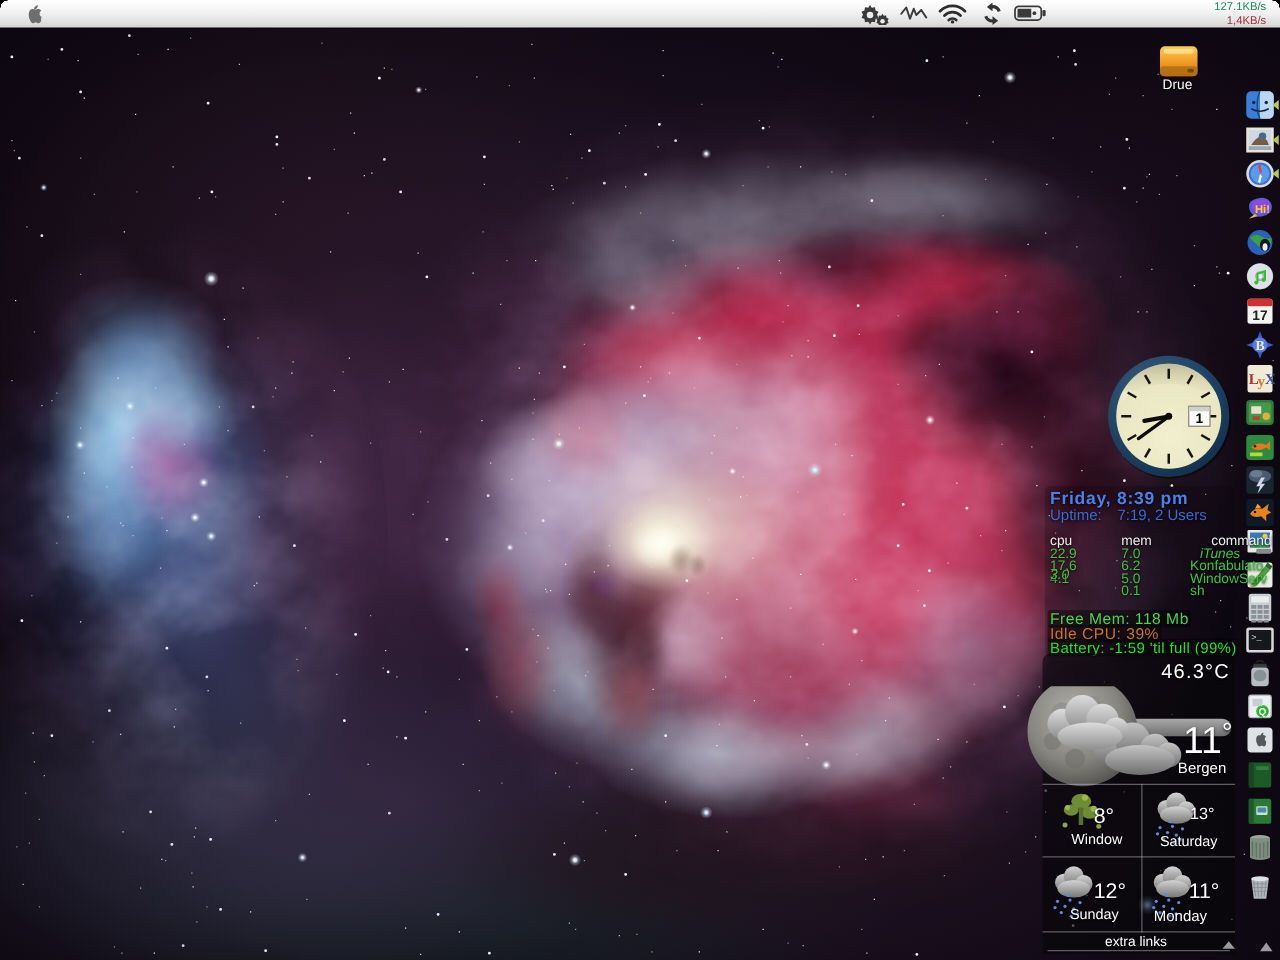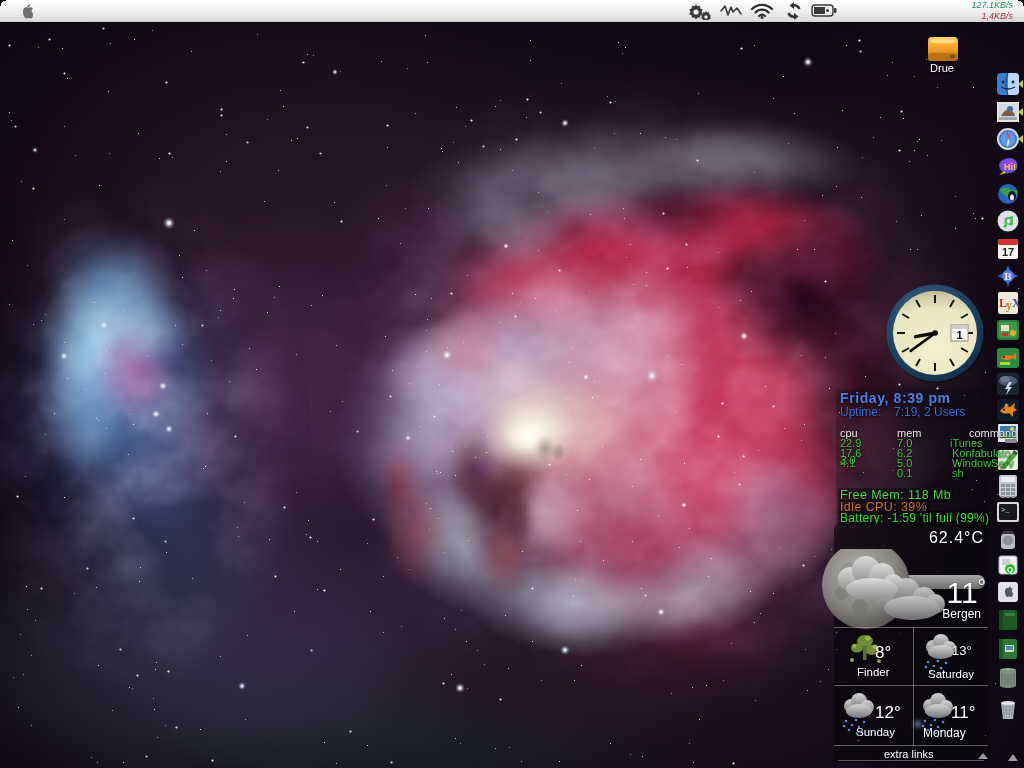--- a/index.html
+++ b/index.html
@@ -40,21 +40,21 @@
 radial-gradient(ellipse 500px 400px at 480px 380px, rgba(55,30,60,0.50), rgba(55,30,60,0) 85%),
 linear-gradient(#0b0510,#0d0714);}
 #stars-s{position:absolute;left:0;top:0;width:1px;height:1px;background:transparent;box-shadow:41px 320px 0 0 rgba(255,255,255,0.6),984px 501px 0 0 rgba(255,255,255,0.7),689px 743px 0 0 rgba(255,255,255,0.5),466px 641px 0 0 rgba(255,255,255,0.8),625px 47px 0 0 rgba(255,255,255,0.9),444px 618px 0 0 rgba(255,255,255,0.7),641px 588px 0 0 rgba(255,255,255,0.8),405px 208px 0 0 rgba(255,255,255,0.5),873px 137px 0 0 rgba(255,255,255,0.5),386px 185px 0 0 rgba(255,255,255,0.5),166px 552px 0 0 rgba(255,255,255,0.8),133px 424px 0 0 rgba(255,255,255,0.9),1003px 546px 0 0 rgba(255,255,255,0.7),590px 214px 0 0 rgba(255,255,255,0.8),67px 78px 0 0 rgba(255,255,255,0.9),64px 219px 0 0 rgba(255,255,255,0.5),861px 197px 0 0 rgba(255,255,255,0.7),283px 106px 0 0 rgba(255,255,255,0.9),640px 133px 0 0 rgba(255,255,255,0.9),671px 693px 0 0 rgba(255,255,255,0.5),98px 665px 0 0 rgba(255,255,255,0.8),807px 690px 0 0 rgba(255,255,255,0.7),340px 569px 0 0 rgba(255,255,255,0.8),172px 157px 0 0 rgba(255,255,255,0.5),801px 355px 0 0 rgba(255,255,255,0.5),899px 633px 0 0 rgba(255,255,255,0.7),378px 218px 0 0 rgba(255,255,255,0.9),74px 593px 0 0 rgba(255,255,255,0.5),306px 534px 0 0 rgba(255,255,255,0.7),734px 472px 0 0 rgba(255,255,255,0.5),486px 452px 0 0 rgba(255,255,255,0.9),794px 113px 0 0 rgba(255,255,255,0.7),132px 688px 0 0 rgba(255,255,255,0.5),896px 708px 0 0 rgba(255,255,255,0.6),589px 342px 0 0 rgba(255,255,255,0.5),708px 576px 0 0 rgba(255,255,255,0.8),455px 629px 0 0 rgba(255,255,255,0.5),152px 30px 0 0 rgba(255,255,255,0.5),927px 155px 0 0 rgba(255,255,255,0.6),754px 45px 0 0 rgba(255,255,255,0.7),123px 762px 0 0 rgba(255,255,255,0.9),512px 293px 0 0 rgba(255,255,255,0.8),865px 376px 0 0 rgba(255,255,255,0.8),91px 757px 0 0 rgba(255,255,255,0.5),97px 762px 0 0 rgba(255,255,255,0.6),869px 716px 0 0 rgba(255,255,255,0.8),200px 729px 0 0 rgba(255,255,255,0.9),415px 294px 0 0 rgba(255,255,255,0.9),602px 446px 0 0 rgba(255,255,255,0.7),409px 383px 0 0 rgba(255,255,255,0.5),192px 578px 0 0 rgba(255,255,255,0.6),804px 220px 0 0 rgba(255,255,255,0.5),687px 267px 0 0 rgba(255,255,255,0.7),229px 381px 0 0 rgba(255,255,255,0.6),797px 249px 0 0 rgba(255,255,255,0.8),844px 426px 0 0 rgba(255,255,255,0.6),64px 497px 0 0 rgba(255,255,255,0.9),64px 126px 0 0 rgba(255,255,255,0.5),26px 586px 0 0 rgba(255,255,255,0.9),869px 551px 0 0 rgba(255,255,255,0.9),883px 545px 0 0 rgba(255,255,255,0.5),594px 381px 0 0 rgba(255,255,255,0.7),226px 161px 0 0 rgba(255,255,255,0.8),784px 428px 0 0 rgba(255,255,255,0.6),257px 34px 0 0 rgba(255,255,255,0.5),718px 252px 0 0 rgba(255,255,255,0.5),581px 665px 0 0 rgba(255,255,255,0.8),207px 413px 0 0 rgba(255,255,255,0.8),110px 43px 0 0 rgba(255,255,255,0.6),387px 147px 0 0 rgba(255,255,255,0.7),322px 295px 0 0 rgba(255,255,255,0.9),139px 581px 0 0 rgba(255,255,255,0.9),157px 737px 0 0 rgba(255,255,255,0.6),206px 270px 0 0 rgba(255,255,255,0.5),94px 302px 0 0 rgba(255,255,255,0.8),718px 307px 0 0 rgba(255,255,255,0.5),495px 748px 0 0 rgba(255,255,255,0.7),147px 355px 0 0 rgba(255,255,255,0.6),12px 240px 0 0 rgba(255,255,255,0.8),995px 683px 0 0 rgba(255,255,255,0.6),294px 611px 0 0 rgba(255,255,255,0.8),308px 520px 0 0 rgba(255,255,255,0.8),317px 589px 0 0 rgba(255,255,255,0.8),867px 590px 0 0 rgba(255,255,255,0.9),440px 472px 0 0 rgba(255,255,255,0.9),836px 616px 0 0 rgba(255,255,255,0.5),220px 656px 0 0 rgba(255,255,255,0.6),622px 53px 0 0 rgba(255,255,255,0.5),820px 681px 0 0 rgba(255,255,255,0.5),928px 696px 0 0 rgba(255,255,255,0.6),194px 230px 0 0 rgba(255,255,255,0.9),814px 556px 0 0 rgba(255,255,255,0.5),264px 201px 0 0 rgba(255,255,255,0.8),475px 457px 0 0 rgba(255,255,255,0.7),67px 378px 0 0 rgba(255,255,255,0.8),455px 738px 0 0 rgba(255,255,255,0.7),512px 170px 0 0 rgba(255,255,255,0.5),825px 357px 0 0 rgba(255,255,255,0.7),342px 401px 0 0 rgba(255,255,255,0.5),804px 424px 0 0 rgba(255,255,255,0.8),336px 345px 0 0 rgba(255,255,255,0.6),244px 502px 0 0 rgba(255,255,255,0.6),385px 336px 0 0 rgba(255,255,255,0.8),247px 635px 0 0 rgba(255,255,255,0.7),541px 680px 0 0 rgba(255,255,255,0.5),973px 213px 0 0 rgba(255,255,255,0.7),909px 161px 0 0 rgba(255,255,255,0.6),220px 171px 0 0 rgba(255,255,255,0.6),706px 685px 0 0 rgba(255,255,255,0.9),521px 761px 0 0 rgba(255,255,255,0.6),269px 539px 0 0 rgba(255,255,255,0.8),937px 571px 0 0 rgba(255,255,255,0.6),1018px 288px 0 0 rgba(255,255,255,0.5),863px 555px 0 0 rgba(255,255,255,0.7),138px 133px 0 0 rgba(255,255,255,0.8),317px 541px 0 0 rgba(255,255,255,0.7),99px 185px 0 0 rgba(255,255,255,0.9),711px 558px 0 0 rgba(255,255,255,0.8),54px 413px 0 0 rgba(255,255,255,0.9),451px 674px 0 0 rgba(255,255,255,0.8),577px 510px 0 0 rgba(255,255,255,0.9),665px 137px 0 0 rgba(255,255,255,0.5),693px 762px 0 0 rgba(255,255,255,0.8),495px 106px 0 0 rgba(255,255,255,0.7),112px 710px 0 0 rgba(255,255,255,0.6),460px 743px 0 0 rgba(255,255,255,0.5),699px 719px 0 0 rgba(255,255,255,0.9),438px 518px 0 0 rgba(255,255,255,0.6),975px 218px 0 0 rgba(255,255,255,0.7),9px 112px 0 0 rgba(255,255,255,0.7),340px 71px 0 0 rgba(255,255,255,0.5),914px 597px 0 0 rgba(255,255,255,0.7),191px 51px 0 0 rgba(255,255,255,0.7),211px 360px 0 0 rgba(255,255,255,0.5),426px 503px 0 0 rgba(255,255,255,0.5),13px 677px 0 0 rgba(255,255,255,0.5),226px 134px 0 0 rgba(255,255,255,0.6),630px 244px 0 0 rgba(255,255,255,0.6),45px 434px 0 0 rgba(255,255,255,0.5),917px 141px 0 0 rgba(255,255,255,0.5),313px 55px 0 0 rgba(255,255,255,0.5),632px 541px 0 0 rgba(255,255,255,0.6),267px 312px 0 0 rgba(255,255,255,0.8),624px 218px 0 0 rgba(255,255,255,0.6),642px 756px 0 0 rgba(255,255,255,0.7),505px 615px 0 0 rgba(255,255,255,0.8),971px 670px 0 0 rgba(255,255,255,0.8),681px 364px 0 0 rgba(255,255,255,0.8),383px 632px 0 0 rgba(255,255,255,0.6),455px 475px 0 0 rgba(255,255,255,0.8),846px 45px 0 0 rgba(255,255,255,0.9),836px 186px 0 0 rgba(255,255,255,0.8),35px 620px 0 0 rgba(255,255,255,0.6),788px 143px 0 0 rgba(255,255,255,0.5),456px 107px 0 0 rgba(255,255,255,0.8),109px 153px 0 0 rgba(255,255,255,0.5),646px 285px 0 0 rgba(255,255,255,0.9),835px 564px 0 0 rgba(255,255,255,0.8),238px 536px 0 0 rgba(255,255,255,0.5),249px 348px 0 0 rgba(255,255,255,0.7),106px 428px 0 0 rgba(255,255,255,0.5),134px 39px 0 0 rgba(255,255,255,0.9),615px 101px 0 0 rgba(255,255,255,0.5),892px 470px 0 0 rgba(255,255,255,0.5),698px 93px 0 0 rgba(255,255,255,0.6),755px 700px 0 0 rgba(255,255,255,0.5),573px 596px 0 0 rgba(255,255,255,0.8),831px 549px 0 0 rgba(255,255,255,0.5),367px 745px 0 0 rgba(255,255,255,0.9),330px 411px 0 0 rgba(255,255,255,0.7),684px 463px 0 0 rgba(255,255,255,0.9),25px 476px 0 0 rgba(255,255,255,0.5),31px 655px 0 0 rgba(255,255,255,0.5),62px 48px 0 0 rgba(255,255,255,0.8),279px 286px 0 0 rgba(255,255,255,0.9),307px 54px 0 0 rgba(255,255,255,0.7),463px 342px 0 0 rgba(255,255,255,0.5),129px 687px 0 0 rgba(255,255,255,0.8),311px 305px 0 0 rgba(255,255,255,0.7),85px 389px 0 0 rgba(255,255,255,0.5),814px 249px 0 0 rgba(255,255,255,0.9),128px 454px 0 0 rgba(255,255,255,0.7),370px 611px 0 0 rgba(255,255,255,0.8),291px 140px 0 0 rgba(255,255,255,0.8),367px 543px 0 0 rgba(255,255,255,0.6),919px 139px 0 0 rgba(255,255,255,0.8),436px 471px 0 0 rgba(255,255,255,0.8),179px 255px 0 0 rgba(255,255,255,0.9),740px 300px 0 0 rgba(255,255,255,0.7),508px 668px 0 0 rgba(255,255,255,0.8),106px 350px 0 0 rgba(255,255,255,0.7),297px 138px 0 0 rgba(255,255,255,0.9),522px 551px 0 0 rgba(255,255,255,0.8),773px 593px 0 0 rgba(255,255,255,0.8),751px 291px 0 0 rgba(255,255,255,0.8),801px 440px 0 0 rgba(255,255,255,0.5),23px 674px 0 0 rgba(255,255,255,0.5),175px 325px 0 0 rgba(255,255,255,0.6),765px 386px 0 0 rgba(255,255,255,0.9),668px 355px 0 0 rgba(255,255,255,0.6),532px 641px 0 0 rgba(255,255,255,0.9),452px 451px 0 0 rgba(255,255,255,0.9),9px 304px 0 0 rgba(255,255,255,0.6),571px 348px 0 0 rgba(255,255,255,0.7),630px 754px 0 0 rgba(255,255,255,0.5),580px 541px 0 0 rgba(255,255,255,0.6),64px 342px 0 0 rgba(255,255,255,0.6),914px 150px 0 0 rgba(255,255,255,0.8),985px 372px 0 0 rgba(255,255,255,0.7),153px 698px 0 0 rgba(255,255,255,0.6),31px 725px 0 0 rgba(255,255,255,0.5),274px 297px 0 0 rgba(255,255,255,0.6),589px 479px 0 0 rgba(255,255,255,0.9),887px 75px 0 0 rgba(255,255,255,0.6),96px 418px 0 0 rgba(255,255,255,0.7),559px 761px 0 0 rgba(255,255,255,0.9),140px 567px 0 0 rgba(255,255,255,0.7),773px 98px 0 0 rgba(255,255,255,0.7),632px 486px 0 0 rgba(255,255,255,0.7),842px 110px 0 0 rgba(255,255,255,0.8),607px 96px 0 0 rgba(255,255,255,0.5),159px 158px 0 0 rgba(255,255,255,0.8),427px 319px 0 0 rgba(255,255,255,0.7),280px 90px 0 0 rgba(255,255,255,0.8),155px 669px 0 0 rgba(255,255,255,0.8),610px 743px 0 0 rgba(255,255,255,0.9),941px 607px 0 0 rgba(255,255,255,0.7),324px 742px 0 0 rgba(255,255,255,0.9),21px 181px 0 0 rgba(255,255,255,0.6),921px 215px 0 0 rgba(255,255,255,0.7),96px 587px 0 0 rgba(255,255,255,0.8),723px 680px 0 0 rgba(255,255,255,0.5),392px 370px 0 0 rgba(255,255,255,0.7),538px 192px 0 0 rgba(255,255,255,0.6),205px 466px 0 0 rgba(255,255,255,0.9),603px 560px 0 0 rgba(255,255,255,0.8),898px 364px 0 0 rgba(255,255,255,0.6),646px 272px 0 0 rgba(255,255,255,0.7),237px 527px 0 0 rgba(255,255,255,0.5),296px 354px 0 0 rgba(255,255,255,0.5),900px 521px 0 0 rgba(255,255,255,0.7),129px 414px 0 0 rgba(255,255,255,0.5),33px 324px 0 0 rgba(255,255,255,0.7),218px 317px 0 0 rgba(255,255,255,0.5),401px 626px 0 0 rgba(255,255,255,0.5),760px 613px 0 0 rgba(255,255,255,0.7),937px 87px 0 0 rgba(255,255,255,0.5),487px 436px 0 0 rgba(255,255,255,0.5),245px 719px 0 0 rgba(255,255,255,0.6),973px 87px 0 0 rgba(255,255,255,0.9),439px 384px 0 0 rgba(255,255,255,0.5),1009px 566px 0 0 rgba(255,255,255,0.6),124px 310px 0 0 rgba(255,255,255,0.5),465px 126px 0 0 rgba(255,255,255,0.6),336px 763px 0 0 rgba(255,255,255,0.8),640px 459px 0 0 rgba(255,255,255,0.9),692px 687px 0 0 rgba(255,255,255,0.7),675px 411px 0 0 rgba(255,255,255,0.5),447px 347px 0 0 rgba(255,255,255,0.6),829px 388px 0 0 rgba(255,255,255,0.9),430px 508px 0 0 rgba(255,255,255,0.9),903px 118px 0 0 rgba(255,255,255,0.9),914px 76px 0 0 rgba(255,255,255,0.6),98px 420px 0 0 rgba(255,255,255,0.7),203px 468px 0 0 rgba(255,255,255,0.8),822px 195px 0 0 rgba(255,255,255,0.9),526px 117px 0 0 rgba(255,255,255,0.7),955px 196px 0 0 rgba(255,255,255,0.5),467px 275px 0 0 rgba(255,255,255,0.5),569px 362px 0 0 rgba(255,255,255,0.8),334px 202px 0 0 rgba(255,255,255,0.8),428px 208px 0 0 rgba(255,255,255,0.8),561px 83px 0 0 rgba(255,255,255,0.5),467px 688px 0 0 rgba(255,255,255,0.5),425px 35px 0 0 rgba(255,255,255,0.7),574px 680px 0 0 rgba(255,255,255,0.8),278px 170px 0 0 rgba(255,255,255,0.7),234px 289px 0 0 rgba(255,255,255,0.8),750px 591px 0 0 rgba(255,255,255,0.9),592px 397px 0 0 rgba(255,255,255,0.9),870px 650px 0 0 rgba(255,255,255,0.8),105px 373px 0 0 rgba(255,255,255,0.7),964px 395px 0 0 rgba(255,255,255,0.6),383px 576px 0 0 rgba(255,255,255,0.8),976px 480px 0 0 rgba(255,255,255,0.9),618px 42px 0 0 rgba(255,255,255,0.9),165px 725px 0 0 rgba(255,255,255,0.5),566px 474px 0 0 rgba(255,255,255,0.5),27px 609px 0 0 rgba(255,255,255,0.7),941px 140px 0 0 rgba(255,255,255,0.6),530px 60px 0 0 rgba(255,255,255,0.8),910px 249px 0 0 rgba(255,255,255,0.8),468px 540px 0 0 rgba(255,255,255,0.6),156px 662px 0 0 rgba(255,255,255,0.8),538px 250px 0 0 rgba(255,255,255,0.5),182px 277px 0 0 rgba(255,255,255,0.9),267px 119px 0 0 rgba(255,255,255,0.5),182px 344px 0 0 rgba(255,255,255,0.7),689px 528px 0 0 rgba(255,255,255,0.7),530px 40px 0 0 rgba(255,255,255,0.8),381px 61px 0 0 rgba(255,255,255,0.7),75px 155px 0 0 rgba(255,255,255,0.5),835px 333px 0 0 rgba(255,255,255,0.5),985px 735px 0 0 rgba(255,255,255,0.9),233px 298px 0 0 rgba(255,255,255,0.9),18px 707px 0 0 rgba(255,255,255,0.7),758px 450px 0 0 rgba(255,255,255,0.6),926px 59px 0 0 rgba(255,255,255,0.5),917px 249px 0 0 rgba(255,255,255,0.7),836px 649px 0 0 rgba(255,255,255,0.9),997px 494px 0 0 rgba(255,255,255,0.6),535px 298px 0 0 rgba(255,255,255,0.7),45px 314px 0 0 rgba(255,255,255,0.5),509px 747px 0 0 rgba(255,255,255,0.5),256px 369px 0 0 rgba(255,255,255,0.9),220px 310px 0 0 rgba(255,255,255,0.8),839px 412px 0 0 rgba(255,255,255,0.9),427px 62px 0 0 rgba(255,255,255,0.7),972px 489px 0 0 rgba(255,255,255,0.7),441px 148px 0 0 rgba(255,255,255,0.9),108px 91px 0 0 rgba(255,255,255,0.8),426px 351px 0 0 rgba(255,255,255,0.6),955px 228px 0 0 rgba(255,255,255,0.8),442px 151px 0 0 rgba(255,255,255,0.9),154px 709px 0 0 rgba(255,255,255,0.9),754px 622px 0 0 rgba(255,255,255,0.7),400px 243px 0 0 rgba(255,255,255,0.6),27px 265px 0 0 rgba(255,255,255,0.5),837px 147px 0 0 rgba(255,255,255,0.8),783px 76px 0 0 rgba(255,255,255,0.9);}
 #stars-m{position:absolute;left:0;top:0;width:1px;height:1px;border-radius:50%;background:transparent;box-shadow:17px 496px 0 0.6px rgba(240,244,255,1),773px 406px 0 0.6px rgba(240,244,255,1),146px 756px 0 0.6px rgba(240,244,255,0.85),320px 153px 0 0.6px rgba(240,244,255,0.95),64px 73px 0 0.6px rgba(240,244,255,0.95),390px 396px 0 0.6px rgba(240,244,255,0.85),733px 763px 0 0.6px rgba(240,244,255,1),137px 675px 0 0.6px rgba(240,244,255,0.95),667px 268px 0 0.6px rgba(240,244,255,0.95),49px 39px 0 0.6px rgba(240,244,255,0.95),483px 146px 0 0.6px rgba(240,244,255,0.85),341px 221px 0 0.6px rgba(240,244,255,1),686px 244px 0 0.6px rgba(240,244,255,0.95),324px 590px 0 0.6px rgba(240,244,255,1),165px 541px 0 0.6px rgba(240,244,255,0.85),515px 316px 0 0.6px rgba(240,244,255,1),516px 139px 0 0.6px rgba(240,244,255,1),391px 762px 0 0.6px rgba(240,244,255,0.95),311px 650px 0 0.6px rgba(240,244,255,0.85),941px 332px 0 0.6px rgba(240,244,255,0.85),1014px 256px 0 0.6px rgba(240,244,255,0.95),373px 519px 0 0.6px rgba(240,244,255,0.95),120px 649px 0 0.6px rgba(240,244,255,0.85),739px 484px 0 0.6px rgba(240,244,255,0.85),697px 160px 0 0.6px rgba(240,244,255,0.95),451px 293px 0 0.6px rgba(240,244,255,1),937px 388px 0 0.6px rgba(240,244,255,0.95),443px 683px 0 0.6px rgba(240,244,255,0.95),303px 62px 0 0.6px rgba(240,244,255,1),500px 699px 0 0.6px rgba(240,244,255,1),741px 48px 0 0.6px rgba(240,244,255,1),743px 456px 0 0.6px rgba(240,244,255,1),836px 632px 0 0.6px rgba(240,244,255,0.85),103px 28px 0 0.6px rgba(240,244,255,0.85),310px 537px 0 0.6px rgba(240,244,255,0.95),645px 595px 0 0.6px rgba(240,244,255,0.85),221px 109px 0 0.6px rgba(240,244,255,1),899px 384px 0 0.6px rgba(240,244,255,0.95),901px 111px 0 0.6px rgba(240,244,255,1),610px 102px 0 0.6px rgba(240,244,255,1),33px 188px 0 0.6px rgba(240,244,255,0.95),357px 431px 0 0.6px rgba(240,244,255,0.85),803px 565px 0 0.6px rgba(240,244,255,1),176px 727px 0 0.6px rgba(240,244,255,0.95),860px 51px 0 0.6px rgba(240,244,255,0.85),15px 126px 0 0.6px rgba(240,244,255,0.85),722px 403px 0 0.6px rgba(240,244,255,1),540px 112px 0 0.6px rgba(240,244,255,0.85),954px 314px 0 0.6px rgba(240,244,255,1),212px 760px 0 0.6px rgba(240,244,255,1),982px 218px 0 0.6px rgba(240,244,255,1),858px 740px 0 0.6px rgba(240,244,255,0.85),859px 40px 0 0.6px rgba(240,244,255,1),549px 464px 0 0.6px rgba(240,244,255,1),202px 325px 0 0.6px rgba(240,244,255,0.85),350px 731px 0 0.6px rgba(240,244,255,0.95),527px 99px 0 0.6px rgba(240,244,255,1),434px 416px 0 0.6px rgba(240,244,255,0.85),9px 45px 0 0.6px rgba(240,244,255,1),899px 150px 0 0.6px rgba(240,244,255,0.95),169px 153px 0 0.6px rgba(240,244,255,1),87px 568px 0 0.6px rgba(240,244,255,0.85),471px 120px 0 0.6px rgba(240,244,255,1),247px 142px 0 0.6px rgba(240,244,255,0.85),41px 588px 0 0.6px rgba(240,244,255,0.95),166px 82px 0 0.6px rgba(240,244,255,0.95),663px 213px 0 0.6px rgba(240,244,255,0.95),532px 588px 0 0.6px rgba(240,244,255,0.95),221px 115px 0 0.6px rgba(240,244,255,0.95),825px 281px 0 0.6px rgba(240,244,255,1),275px 576px 0 0.6px rgba(240,244,255,1),168px 671px 0 0.6px rgba(240,244,255,1),559px 270px 0 0.6px rgba(240,244,255,0.95),387px 125px 0 0.6px rgba(240,244,255,0.95),284px 507px 0 0.6px rgba(240,244,255,1),235px 436px 0 0.6px rgba(240,244,255,0.95),939px 673px 0 0.6px rgba(240,244,255,0.95),718px 436px 0 0.6px rgba(240,244,255,0.95),307px 127px 0 0.6px rgba(240,244,255,0.85),133px 518px 0 0.6px rgba(240,244,255,0.95);}
 
 #menubar{position:absolute;left:0;top:0;width:1024px;height:22px;background:linear-gradient(#ffffff,#f2f2f2 45%,#dcdcdc 90%,#d2d2d2);box-shadow:0 1px 0 rgba(0,0,0,0.55);font-size:14px;color:#000;}
 #menubar .items{position:absolute;left:0;top:0;height:22px;display:flex;align-items:center;}
 #menubar .mi{display:inline-block;}
 #apple{position:absolute;left:19px;top:3px;width:17px;height:17px;}
 #mright{position:absolute;left:0;top:0;width:1024px;height:22px;}
-#kbs{position:absolute;right:11px;top:0px;text-align:right;font-size:9px;line-height:11px;font-family:"Liberation Sans",sans-serif;letter-spacing:0px;font-style:italic;}
+#kbs{position:absolute;right:11px;top:0px;text-align:right;font-size:9px;line-height:11px;font-family:"Liberation Sans",sans-serif;letter-spacing:0px;}
 #kbs .g{color:#1e8a5a;} #kbs .r{color:#a03040;}
 .corner{position:absolute;top:0;width:6px;height:6px;background:#000;z-index:50;}
 
 #drue{position:absolute;left:926px;top:36px;width:34px;height:26px;}
 #druelabel{position:absolute;left:906px;top:62px;width:72px;text-align:center;color:#fff;font-size:11px;text-shadow:0 1px 2px #000;}
 
 #dock{position:absolute;right:3px;top:71px;width:25px;}
 .dicon{position:absolute;left:0;width:24px;height:24px;border-radius:4px;}
 .tri{position:absolute;right:-2px;width:0;height:0;border-top:4px solid transparent;border-bottom:4px solid transparent;border-right:5px solid #b9c94a;}
 
@@ -1023,21 +1023,21 @@
 </div>
 <div id="stats">
 <div class="l" style="left:4px;top:1px;font-size:14px;font-weight:bold;color:#4a80e8;letter-spacing:0.6px;">Friday, 8:39 pm</div>
 <div class="l" style="left:4px;top:16px;font-size:12px;color:#3a6cd4;">Uptime:</div>
 <div class="l" style="left:58px;top:16px;font-size:12px;color:#3a6cd4;">7:19, 2 Users</div>
 <div class="l" style="left:4px;top:38px;color:#ececec;">cpu</div>
 <div class="l" style="left:61px;top:38px;color:#ececec;">mem</div>
 <div class="l" style="left:116px;top:38px;color:#ececec;margin-left:17px;">command</div>
 <div class="l" style="left:4px;top:48px;color:#3ec43e;">22.9</div>
       <div class="l" style="left:61px;top:48px;color:#3ec43e;">7.0</div>
-      <div class="l" style="left:114px;top:48px;color:#3ec43e;">iTunes</div>
+      <div class="l" style="left:124px;top:48px;color:#3ec43e;font-style:italic;">iTunes</div>
 <div class="l" style="left:4px;top:58px;color:#3ec43e;">17.6</div>
       <div class="l" style="left:61px;top:58px;color:#3ec43e;">6.2</div>
       <div class="l" style="left:116px;top:58px;color:#3ec43e;">Konfabulato</div>
 <div class="l" style="left:4px;top:68px;color:#3ec43e;">4.1</div>
       <div class="l" style="left:61px;top:68px;color:#3ec43e;">5.0</div>
       <div class="l" style="left:116px;top:68px;color:#3ec43e;">WindowServ</div>
 <div class="l" style="left:4px;top:65px;color:#3ec43e;font-style:italic;">3.0</div>
       <div class="l" style="left:61px;top:78px;color:#3ec43e;">0.1</div>
       <div class="l" style="left:116px;top:78px;color:#3ec43e;">sh</div>
 <div class="l lb" style="left:4px;top:99px;font-size:12.5px;color:#46d846;letter-spacing:0.4px;">Free Mem: 118 Mb</div>
@@ -1077,21 +1077,21 @@
 <ellipse cx="92" cy="59" rx="28" ry="12"></ellipse>
 </g>
 <g fill="url(#cl1)">
 <circle cx="30" cy="30" r="12"></circle>
           <circle cx="46" cy="21" r="14"></circle>
           <circle cx="62" cy="27" r="13"></circle>
           <circle cx="73" cy="35" r="10"></circle>
 <ellipse cx="52" cy="40" rx="26" ry="11"></ellipse>
 </g>
 </svg>
-<div class="t" style="right:4px;top:6px;font-size:16px;letter-spacing:1px;">62.4°C</div>
+<div class="t" style="right:4px;top:6px;font-size:16px;letter-spacing:1px;">46.3°C</div>
 <div class="t" style="right:2px;top:52px;font-size:30px;">11<span style="font-size:21px;vertical-align:9px;">°</span></div>
 <div class="t" style="right:7px;top:84px;font-size:12px;">Bergen</div>
 <div class="wline" style="left:0;top:104px;width:154px;height:1px;"></div>
 <div class="wline" style="left:0;top:162px;width:154px;height:1px;"></div>
 <div class="wline" style="left:79px;top:104px;width:1px;height:119px;"></div>
 <div class="wline" style="left:0;top:222px;width:154px;height:1px;"></div>
 <div class="wline" style="left:4px;top:237px;width:146px;height:1px;"></div>
 <svg style="position:absolute;left:12px;top:105px;" width="40" height="40" viewBox="0 0 40 40">
 <g fill="#6e8c34">
           <ellipse cx="19" cy="13" rx="8" ry="6"></ellipse>
@@ -1101,21 +1101,21 @@
         </g>
 <g fill="#9ab852">
           <circle cx="22" cy="10" r="2.5"></circle>
           <circle cx="8" cy="18" r="2"></circle>
           <circle cx="29" cy="19" r="2.5"></circle>
         </g>
 <circle cx="6" cy="32" r="2" fill="#8aa84a"></circle>
         <circle cx="33" cy="33" r="2" fill="#8aa84a"></circle>
 </svg>
 <div class="t" style="left:41px;top:120px;font-size:17px;">8°</div>
-<div class="t" style="left:23px;top:143px;font-size:11.5px;">Finder</div>
+<div class="t" style="left:23px;top:143px;font-size:11.5px;">Window</div>
 <svg class="fc" style="position:absolute;left:89px;top:110px;" width="38" height="42" viewBox="0 0 38 42">
 <g fill="url(#fcl)">
           <circle cx="10" cy="14" r="7"></circle>
           <circle cx="18" cy="9" r="8"></circle>
           <circle cx="26" cy="15" r="7"></circle>
           <ellipse cx="18" cy="19" rx="13" ry="7"></ellipse>
         </g>
 <g fill="#6288dc">
           <circle cx="5" cy="29" r="1.3"></circle>
           <circle cx="11" cy="33" r="1.3"></circle>

